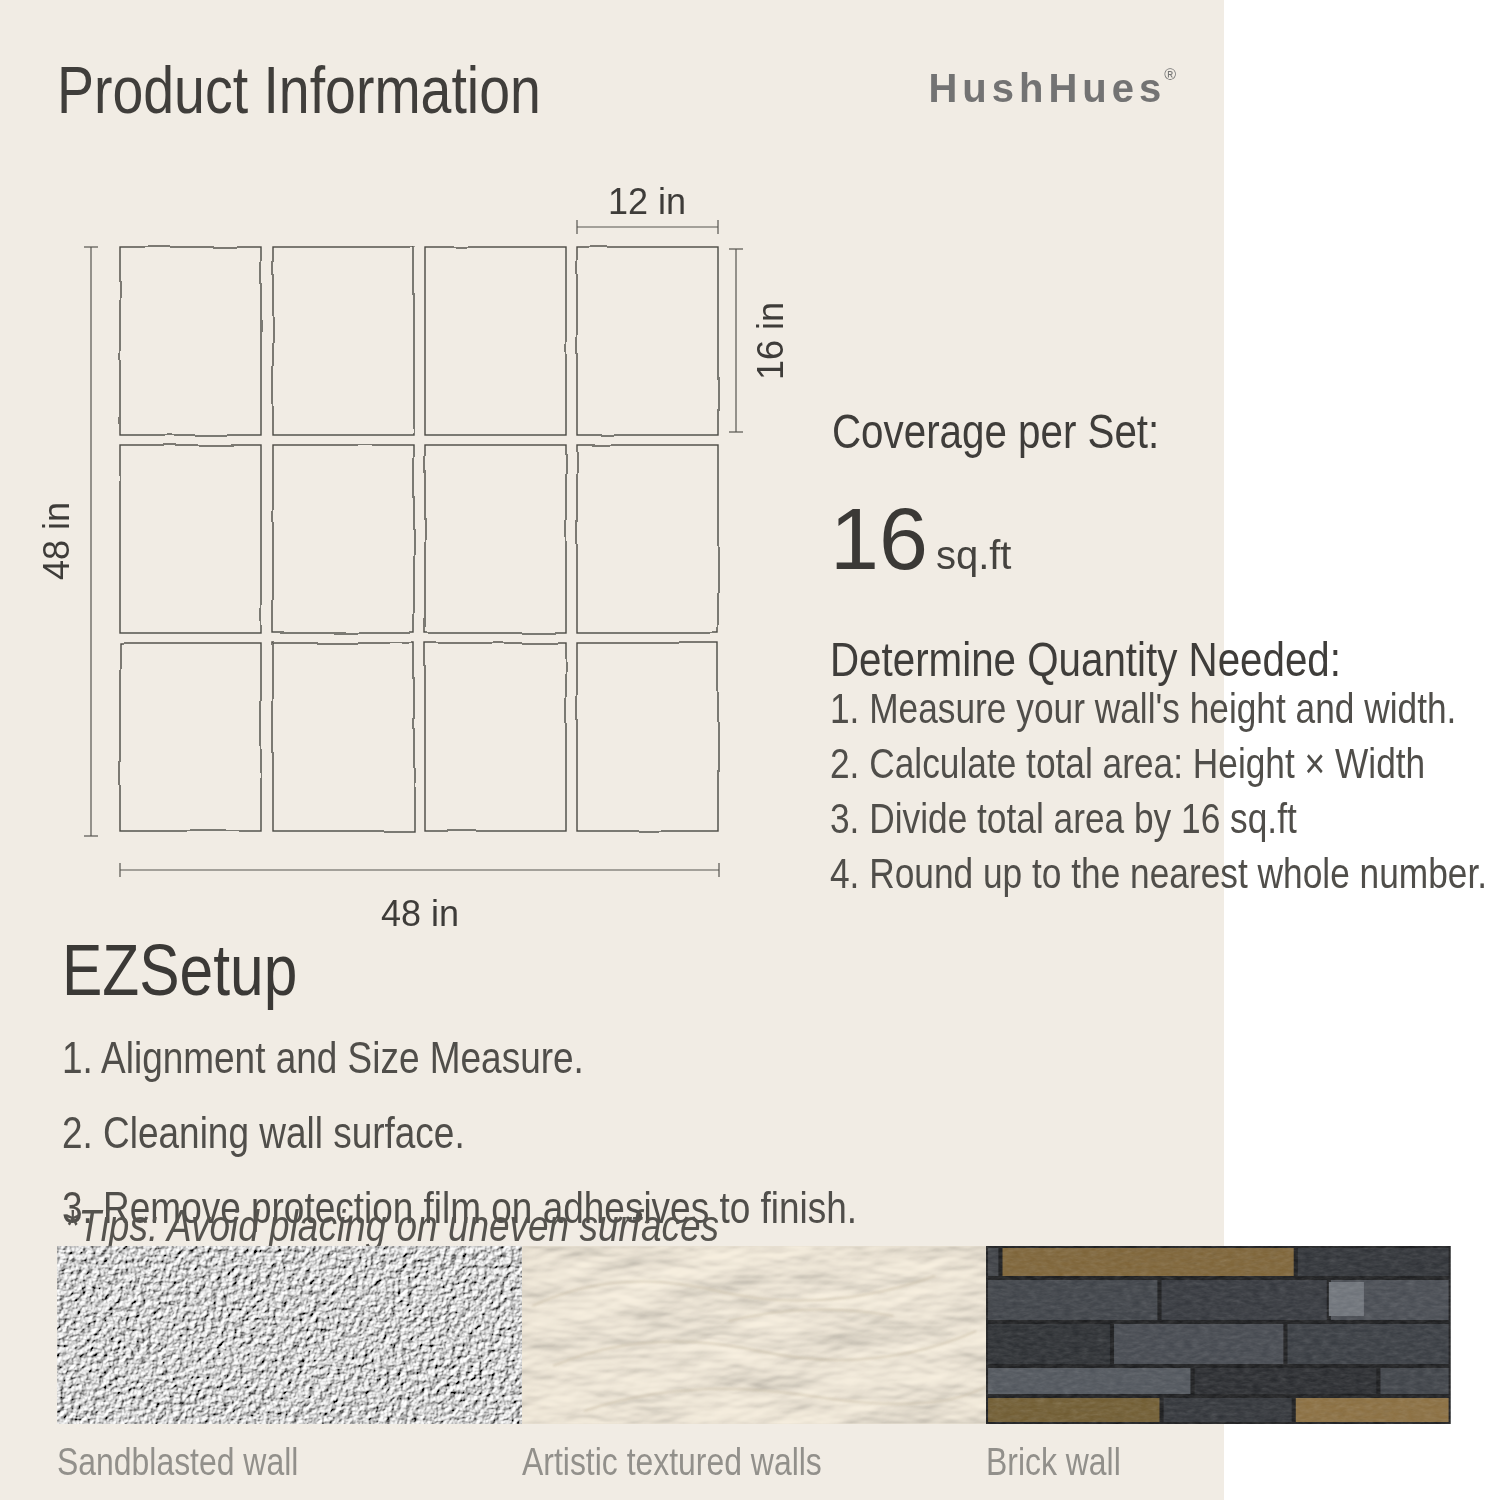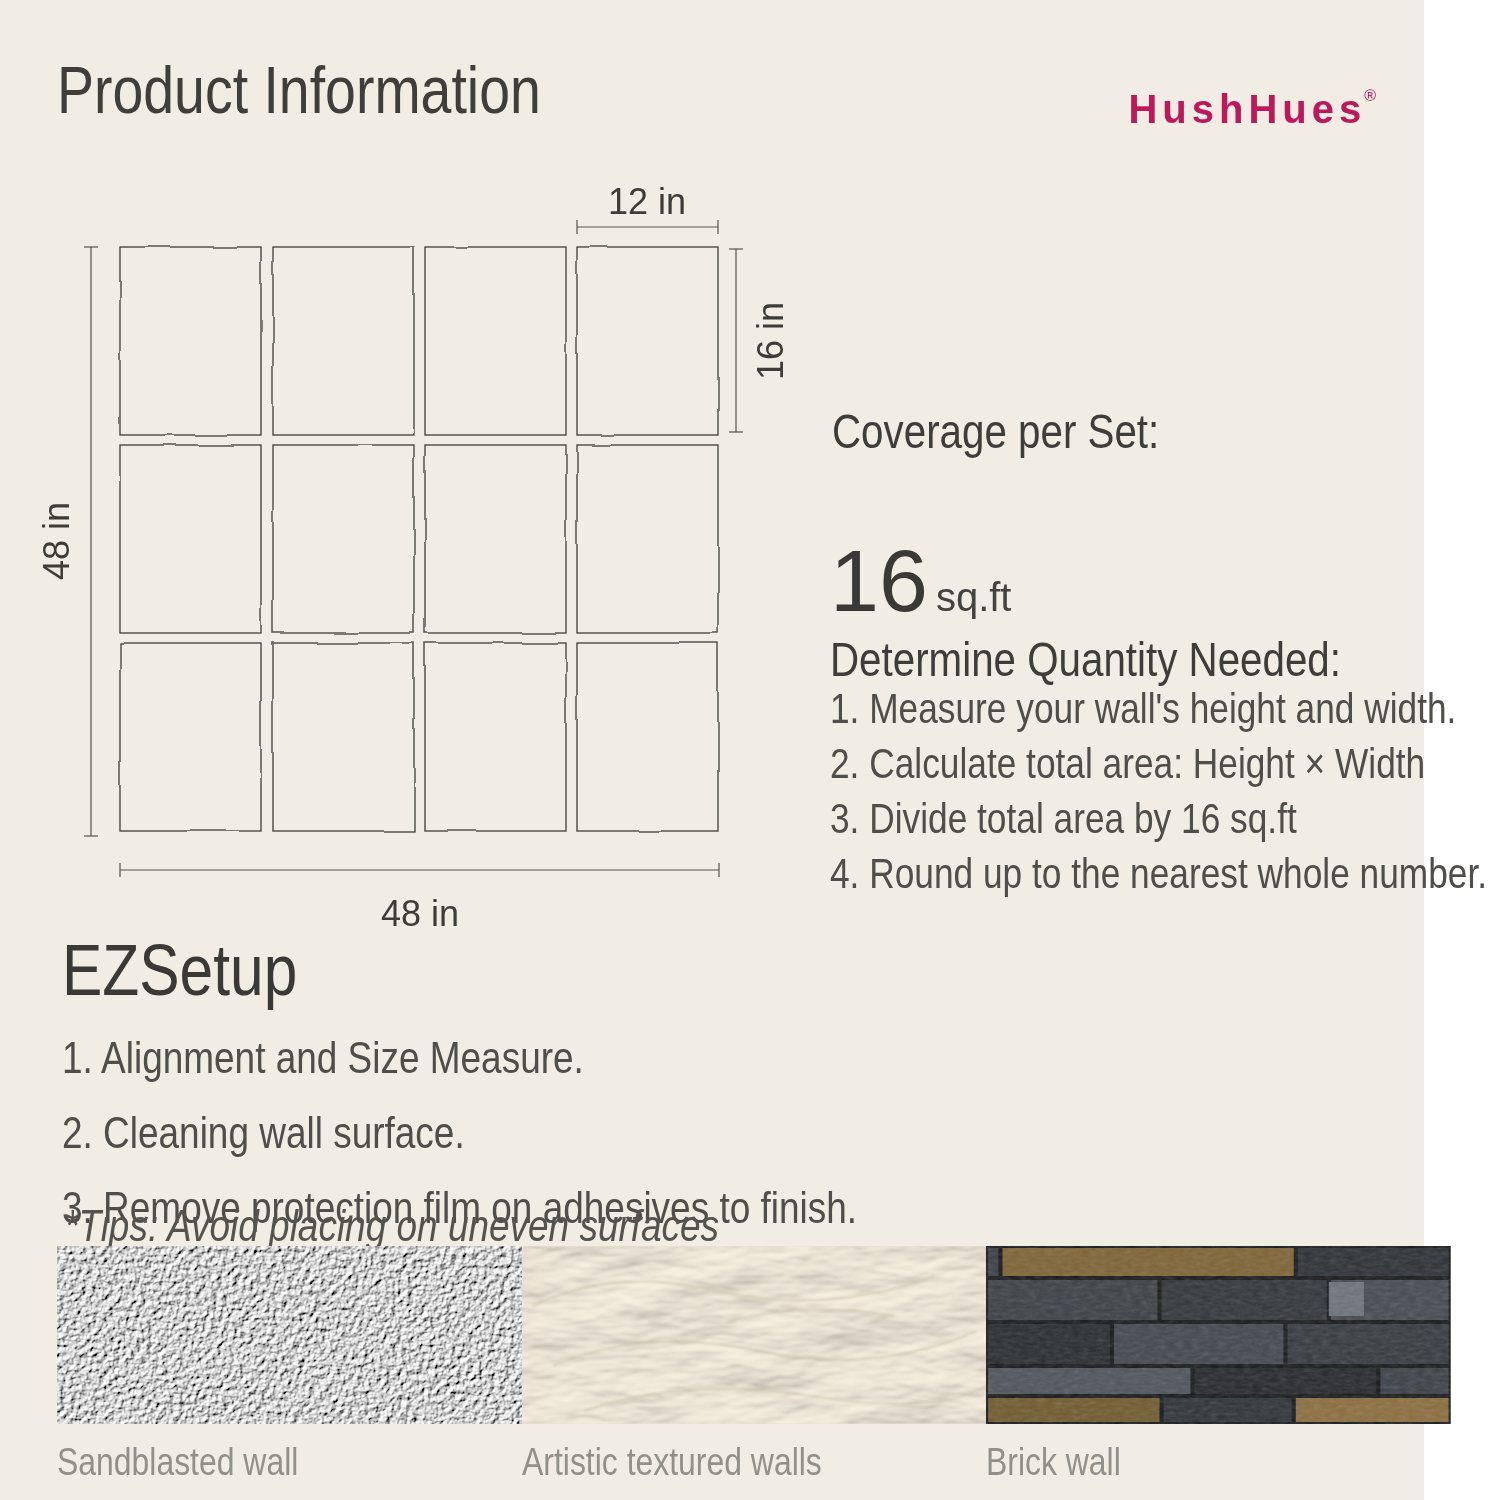--- a/index.html
+++ b/index.html
@@ -1,25 +1,25 @@
 <!DOCTYPE html>
 <html><head>
 <meta charset="utf-8">
 <style>
   html,body{margin:0;padding:0;}
   body{width:1500px;height:1500px;overflow:hidden;
        font-family:"Liberation Sans","DejaVu Sans",sans-serif;}
-  #page{position:relative;width:1424px;height:1500px;background:#f1ece4;}
+  #page{position:relative;width:1224px;height:1500px;background:#f1ece4;}
   .abs{position:absolute;}
   .condensed{transform:scaleX(0.84);transform-origin:0 0;}
   .title{font-size:66px;line-height:1;color:#403e3b;letter-spacing:0;white-space:nowrap;}
-  .brand{font-size:40px;line-height:1;color:#be185d;font-weight:600;letter-spacing:5px;white-space:nowrap;margin-top:21px;}
+  .brand{font-size:40px;line-height:1;color:#737373;font-weight:600;letter-spacing:5px;white-space:nowrap;}
   .brand .reg{font-size:16px;font-weight:400;letter-spacing:0;vertical-align:super;position:relative;top:-8px;left:-2px;}
   .h2{font-size:48px;line-height:1;color:#3f3d3a;white-space:nowrap;}
-  .coverage-value{white-space:nowrap;color:#3b3936;margin-top:42px;}
+  .coverage-value{white-space:nowrap;color:#3b3936;}
   .coverage-value .big{font-size:88px;line-height:1;}
   .coverage-value .unit{font-size:40px;margin-left:8px;color:#45433f;}
   .steps{color:#504e4a;font-size:42px;line-height:55px;white-space:nowrap;}
   .ez-steps{color:#504e4a;font-size:44px;line-height:75px;white-space:nowrap;}
   .ez-title{font-size:72px;line-height:1;color:#3b3936;white-space:nowrap;}
   .tips{font-size:44px;line-height:1.2;font-style:italic;color:#55534e;white-space:nowrap;}
   .surfaces{left:57px;top:1246px;width:1394px;display:flex;}
   .surface{flex:1;display:flex;flex-direction:column;}
   .surface .pic{height:178px;overflow:hidden;background:#ddd;}
   .surface .pic svg{display:block;width:100%;height:178px;}

